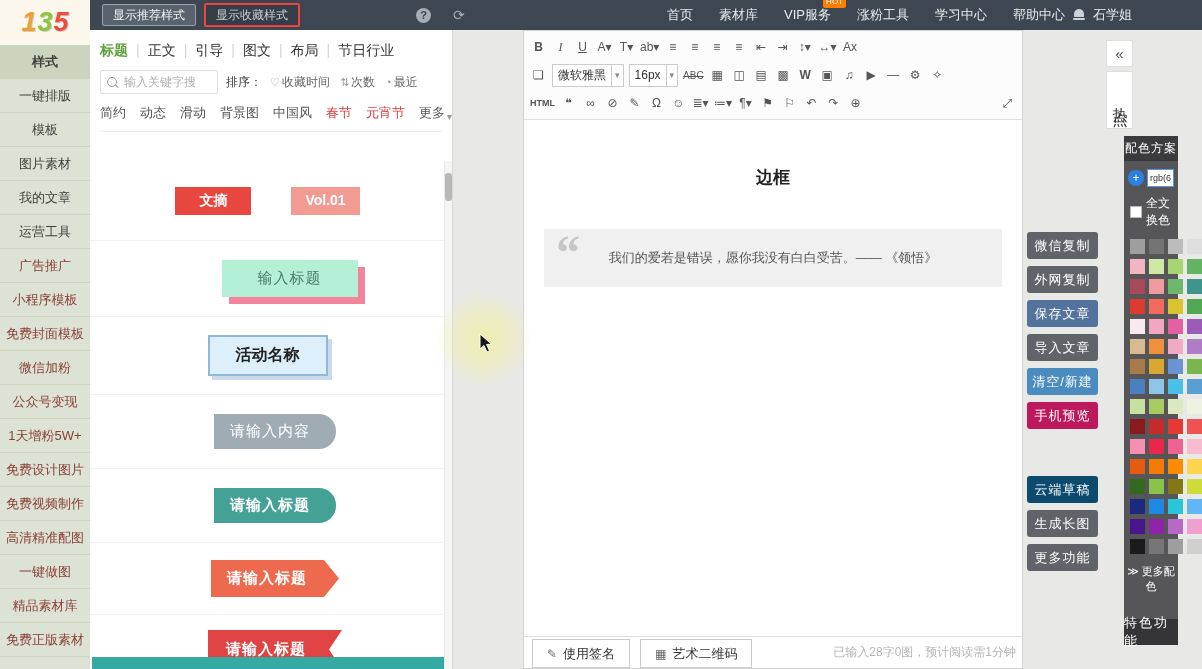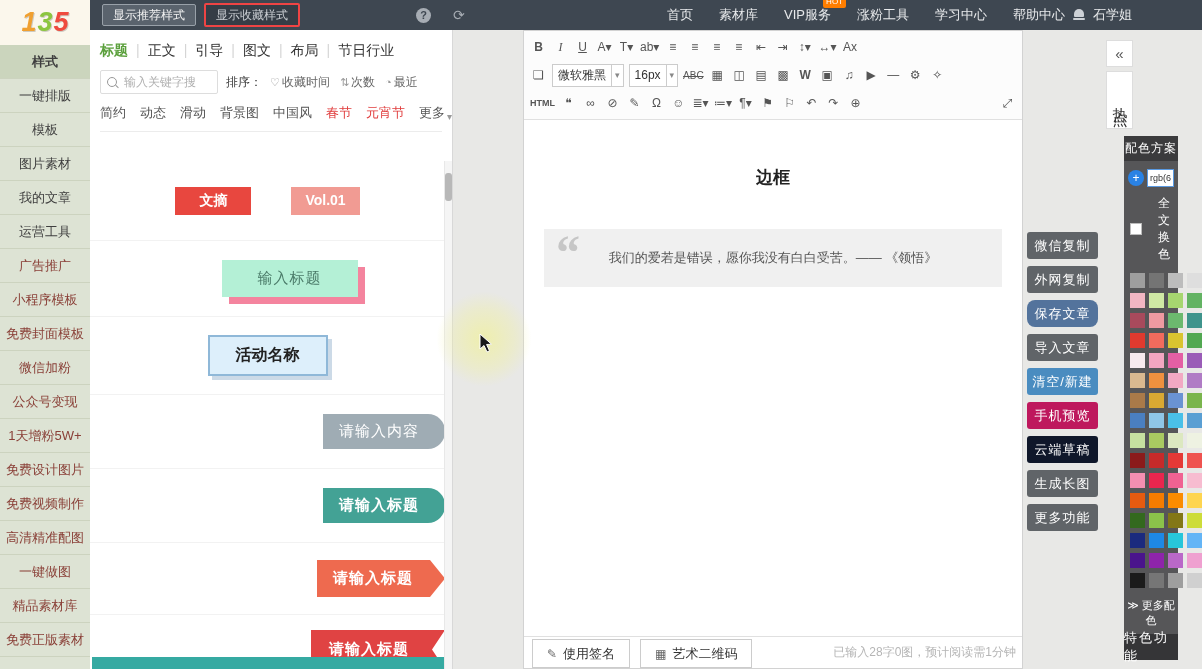--- a/index.html
+++ b/index.html
@@ -60,21 +60,21 @@
   .sort-opt b{font-weight:normal}
   .filter-row{display:flex;align-items:center;gap:14px;margin:10px 10px 0;padding-bottom:9px;
               border-bottom:1px solid #ececec;font-size:13px}
   .filter{color:#555;cursor:pointer;display:flex;align-items:flex-end;gap:2px;white-space:nowrap}
   .filter .sfx{color:#999;font-size:10px;font-style:normal}
   .sfx:empty{display:none}
 
   .styles-list{position:absolute;left:0;right:7px;top:131px;bottom:0;overflow:hidden}
   .style-item{display:flex;align-items:center;justify-content:center;border-bottom:1px solid #f2f2f2;
               cursor:pointer;box-sizing:border-box}
-  .style-item.left{justify-content:flex-end;padding-left:15px}
+  .style-item.left{justify-content:center;padding-left:15px}
   .digest{display:flex;font-size:14px;font-weight:bold;color:#fff}
   .digest .d-label{padding:5px 24px}
   .digest .d-vol{padding:5px 14px}
   .mint{position:relative;padding:9px 36px;font-size:15px;letter-spacing:1px;box-shadow:7px 7px 0 var(--sh)}
   .activity{padding:8px 26px;font-size:16px;font-weight:bold;color:#222;border:2px solid;
             box-shadow:4px 4px 0 rgba(110,150,185,.35)}
   .round-badge{color:#fff;font-size:15px;padding:8px 26px 8px 16px;border-radius:0 17px 17px 0;letter-spacing:1px}
   .round-badge.bold{font-weight:bold}
   .ribbon-out{color:#fff;font-weight:bold;font-size:15px;padding:9px 32px 9px 16px;letter-spacing:1px;
               clip-path:polygon(0 0,calc(100% - 15px) 0,100% 50%,calc(100% - 15px) 100%,0 100%)}
@@ -127,21 +127,21 @@
            display:flex;align-items:center;justify-content:center;font-size:15px;color:#333;cursor:pointer;
            writing-mode:vertical-rl;text-orientation:upright;letter-spacing:4px;box-sizing:border-box}
   .color-panel{position:absolute;left:1124px;top:136px;width:54px;bottom:24px;background:rgba(80,80,82,.96);
                display:flex;flex-direction:column;box-sizing:border-box;z-index:4}
   .cp-header{background:#3b3b3d;color:#fff;font-size:12px;height:25px;display:flex;align-items:center;
              justify-content:center;flex:0 0 auto;letter-spacing:1px}
   .cp-input-row{display:flex;align-items:center;gap:3px;padding:8px 4px 2px}
   .cp-plus{width:16px;height:16px;border-radius:50%;background:#2a82e4;color:#fff;font-size:12px;display:flex;
            align-items:center;justify-content:center;flex:0 0 auto;cursor:pointer;line-height:1}
   .cp-input{width:100%;min-width:0;height:18px;border:1px solid #5a9ae2;font-size:9px;color:#333;padding:0 2px;box-sizing:border-box}
-  .cp-check-row{display:flex;align-items:center;gap:16px;padding:6px 6px 2px;color:#fff;font-size:12px;cursor:pointer}
+  .cp-check-row{display:flex;align-items:center;gap:4px;padding:6px 6px 2px;color:#fff;font-size:12px;cursor:pointer}
   .cp-cb{width:10px;height:10px;background:#fff;border:1px solid #bbb;flex:0 0 auto}
   .swatches{display:grid;grid-template-columns:repeat(4,15px);gap:5px 4px;padding:8px 0 4px 6px}
   .swatch{width:15px;height:15px;cursor:pointer}
   .cp-more{color:#fff;font-size:11px;text-align:center;padding:6px 0;cursor:pointer}
   .cp-features{margin-top:auto;background:#353537;color:#fff;font-size:13px;height:26px;display:flex;
                align-items:center;justify-content:center;cursor:pointer;letter-spacing:2px}
 
   
   .cursor-glow{position:absolute;left:436px;top:291px;width:96px;height:96px;border-radius:50%;pointer-events:none;z-index:40;
                background:radial-gradient(circle,rgba(240,240,160,.8) 0%,rgba(240,240,160,.35) 45%,rgba(240,240,160,0) 70%)}
@@ -452,29 +452,29 @@
     <span class="ef-stats">已输入28字0图，预计阅读需1分钟</span>
   </footer>
 </section>
 
 <div class="float-btns">
 
     <button class="float-btn" style="background: rgb(96, 100, 104);">微信复制</button>
 
     <button class="float-btn" style="background: rgb(96, 100, 104);">外网复制</button>
 
-    <button class="float-btn" style="background: rgb(83, 115, 156); border-radius: 8px;">保存文章</button>
+    <button class="float-btn" style="background: rgb(83, 115, 156);">保存文章</button>
 
     <button class="float-btn" style="background: rgb(96, 100, 104);">导入文章</button>
 
     <button class="float-btn" style="background: rgb(74, 140, 192);">清空/新建</button>
 
     <button class="float-btn" style="background: #be185d;">手机预览</button>
 
-    <button class="float-btn" style="background: #0f172a;">云端草稿</button>
+    <button class="float-btn" style="background: #0c4a6e; margin-top: 40px;">云端草稿</button>
 
     <button class="float-btn" style="background: rgb(96, 100, 104);">生成长图</button>
 
     <button class="float-btn" style="background: rgb(96, 100, 104);">更多功能</button>
   </div>
 
 <div class="collapse-btn">«</div>
 <div class="hot-tab">热点</div>
 
 <aside class="color-panel">

